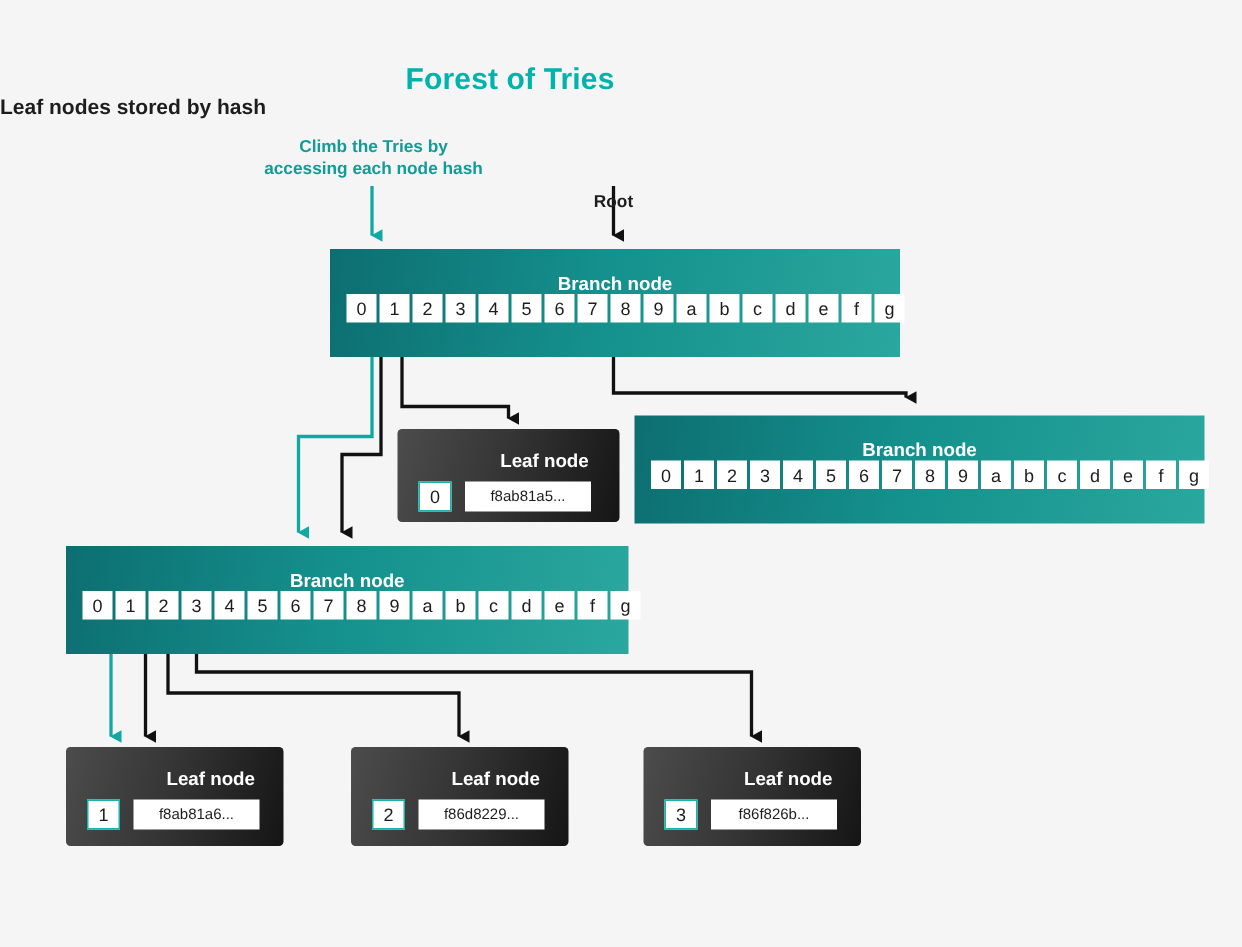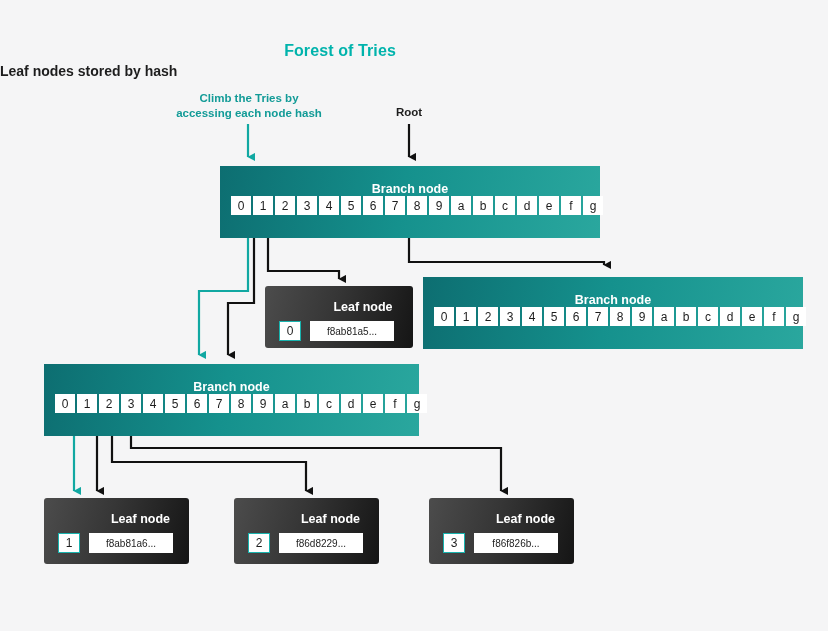--- a/index.html
+++ b/index.html
@@ -28,21 +28,21 @@
   }
 
   
   .title {
     position: absolute;
     left: 0;
     top: 42px;
     width: 680px;
     text-align: center;
     color: #00b3ac;
-    font-size: 16px;
+    font-size: 20px;
     font-weight: bold;
     letter-spacing: .1px;
   }
   .subtitle {
     position: absolute;
     left: 0;
     top: 63px;
     width: 828px;
     text-align: left;
     color: #1d1d1d;
@@ -53,21 +53,21 @@
   
   .annot {
     position: absolute;
     font-size: 11.5px;
     font-weight: bold;
     line-height: 15px;
     text-align: center;
     white-space: pre-line;
   }
   .annot.teal { color: #129b97; }
-  .annot.dark { color: #1d1d1d; }
+  .annot.dark { color: #1d1d1d; margin-top: 23px; }
 
   
   .branch {
     position: absolute;
     background: linear-gradient(100deg, #0d6e71 0%, #15918d 48%, #2aa79e 100%);
     box-sizing: border-box;
   }
   .branch .node-title {
     position: absolute;
     left: 0;

